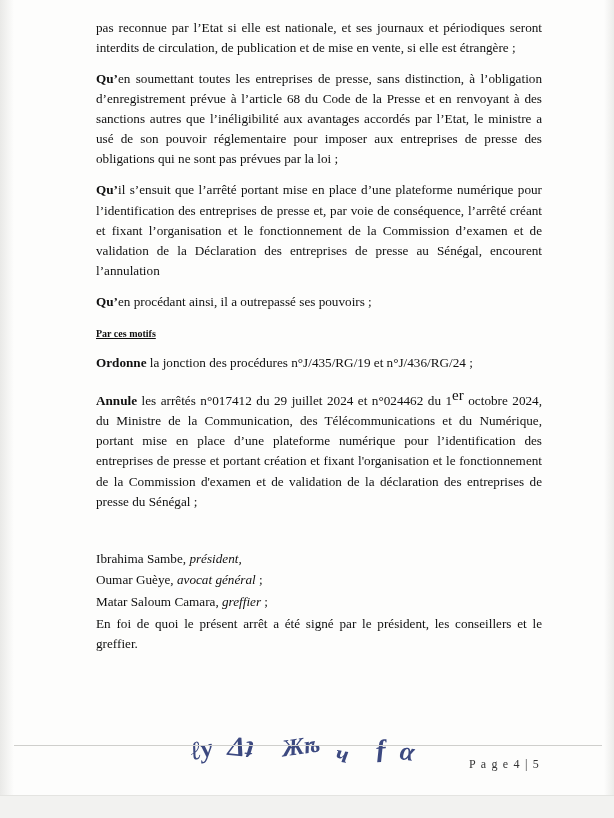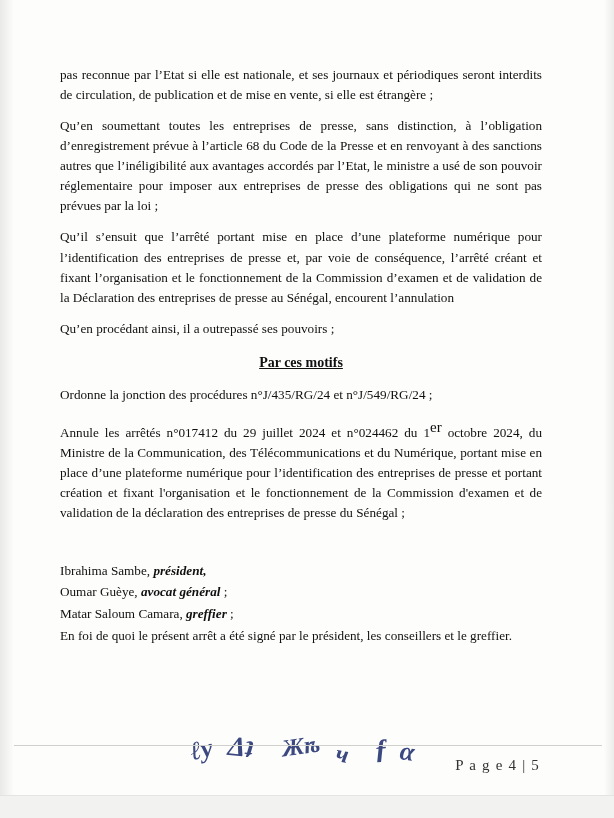--- a/index.html
+++ b/index.html
@@ -28,38 +28,36 @@
     background: linear-gradient(to right, #e9e9e7, #fdfdfc);
   }
   .scan-edge-right {
     position: absolute;
     right: 0; top: 0; bottom: 0;
     width: 10px;
     background: linear-gradient(to left, #ececea, #fdfdfc);
   }
   .content {
     position: absolute;
-    left: 60px;
+    left: 96px;
     right: 72px;
     top: 18px;
-    margin-top: 47px;
   }
   p {
     margin: 0 0 11px 0;
     font-size: 13.2px;
     line-height: 1.52;
     text-align: justify;
     text-justify: inter-word;
   }
-  .b { font-weight: normal; }
-  .i { font-style: italic; font-weight: bold; }
+  .b { font-weight: bold; }
+  .i { font-style: italic; }
   .heading-motifs {
-    text-align: center;
     font-weight: bold;
-    font-size: 14px;
+    font-size: 10px;
     text-decoration: underline;
     margin: 16px 0 14px 0;
   }
   .sup { font-size: 15px; vertical-align: super; }
   .spacer-lg { height: 26px; }
   .para-tight {
     margin: 0 0 2px 0;
     font-size: 13.2px;
     line-height: 1.5;
     text-align: left;
@@ -83,21 +81,21 @@
     position: absolute;
     left: 14px;
     right: 12px;
     top: 745px;
     border-top: 1px solid #cfcfcc;
   }
   .page-num {
     position: absolute;
     right: 74px;
     top: 757px;
-    font-size: 15px;
+    font-size: 12px;
     letter-spacing: 1.2px;
     color: #333;
   }
   .bottom-band {
     position: absolute;
     left: 0; right: 0; bottom: 0;
     height: 22px;
     background: #f2f2f0;
     border-top: 1px solid #e4e4e1;
   }
@@ -123,21 +121,21 @@
       <span class="b">Qu’</span><span>il s’ensuit que l’arrêté portant mise en place d’une plateforme numérique pour l’identification des entreprises de presse et, par voie de conséquence, l’arrêté créant et fixant l’organisation et le fonctionnement de la Commission d’examen et de validation de la Déclaration des entreprises de presse au Sénégal, encourent l’annulation</span>
     </p>
 
     <p>
       <span class="b">Qu’</span><span>en procédant ainsi, il a outrepassé ses pouvoirs ;</span>
     </p>
 
     <div class="heading-motifs">Par ces motifs</div>
 
     <p>
-      <span class="b">Ordonne</span><span> la jonction des procédures n°J/435/RG/24 et n°J/549/RG/24 ;</span>
+      <span class="b">Ordonne</span><span> la jonction des procédures n°J/435/RG/19 et n°J/436/RG/24 ;</span>
     </p>
 
     <p>
       <span class="b">Annule</span><span> les arrêtés n°017412 du 29 juillet 2024 et n°024462 du 1</span><span class="sup">er</span><span> octobre 2024, du Ministre de la Communication, des Télécommunications et du Numérique, portant mise en place d’une plateforme numérique pour l’identification des entreprises de presse et portant création et fixant l'organisation et le fonctionnement de la Commission d'examen et de validation de la déclaration des entreprises de presse du Sénégal ;</span>
     </p>
 
     <div class="spacer-lg"></div>
 
 
     <p class="para-tight">

